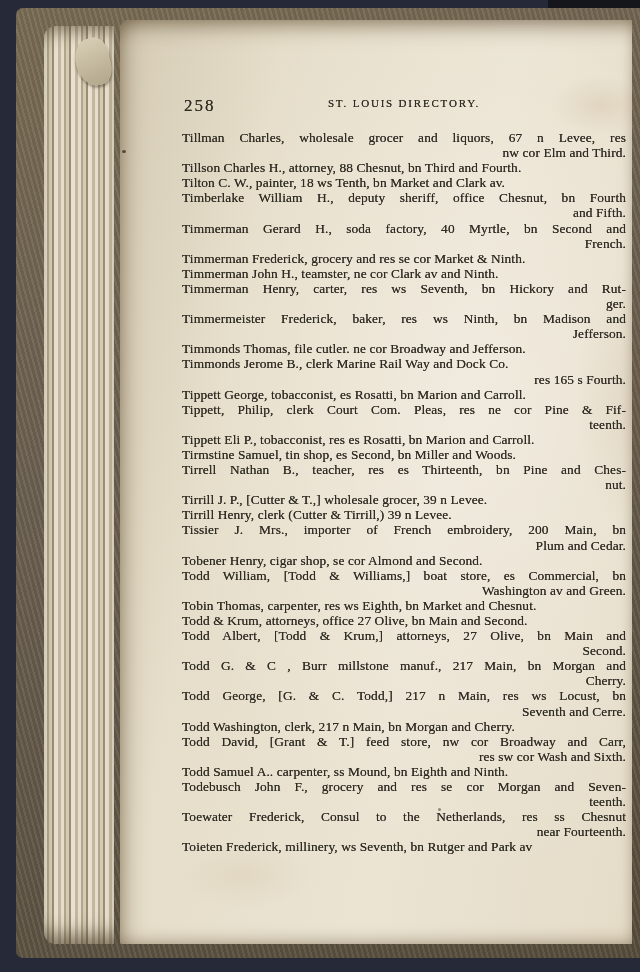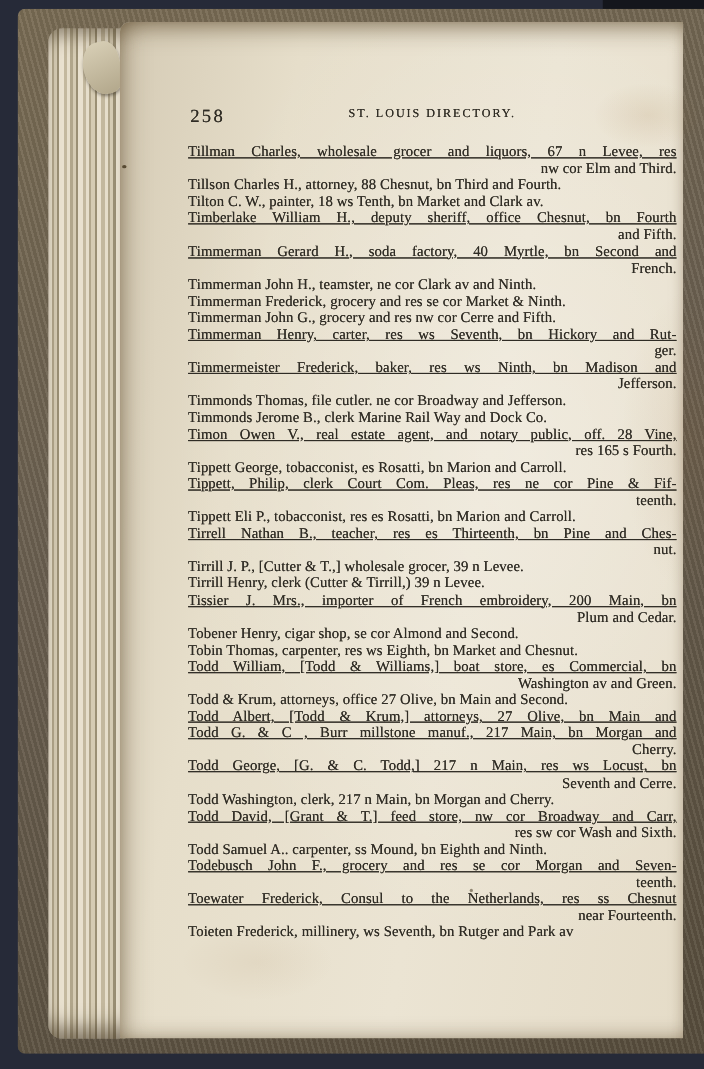--- a/index.html
+++ b/index.html
@@ -31,21 +31,21 @@
   .stack { position:absolute; left:44px; top:26px; width:70px; height:918px;
            border-radius:12px 0 0 12px; z-index:2;
            background:repeating-linear-gradient(90deg,
              #e6decb 0 3px, #b1a68b 3px 5px, #d5cbb3 5px 8px,
              #9a8f74 8px 10px, #e9e1cf 10px 14px, #c3b89e 14px 17px);
            box-shadow:
              inset 0 16px 16px -10px rgba(60,45,25,0.5),
              inset 0 -20px 18px -10px rgba(55,42,24,0.55); }
 
   
-  .page { position:absolute; left:109px; top:20px; width:512px; height:924px;
+  .page { position:absolute; left:120px; top:20px; width:512px; height:924px;
           border-radius:9px 0 0 2px; z-index:4;
           background:
             radial-gradient(ellipse at 72% 42%, rgba(255,255,255,0.28), transparent 62%),
             linear-gradient(100deg,#d5cbb5 0%, #e6deca 25%, #ebe4d3 60%, #e5dcc8 100%);
           box-shadow:
             inset 0 16px 22px -12px rgba(80,60,30,0.6),
             inset 16px 0 26px -16px rgba(80,60,30,0.55),
             inset 0 -12px 18px -12px rgba(80,60,30,0.4),
             inset -6px 0 12px -8px rgba(80,60,30,0.22); }
 
@@ -65,21 +65,21 @@
   .page-num { position:absolute; left:64px; top:76px; font-size:17px;
               letter-spacing:2px; }
   .page-title { position:absolute; left:62px; top:77px; width:444px;
                 text-align:center; font-size:11px; letter-spacing:1.8px; }
 
   .entries { position:absolute; left:62px; top:110px; width:444px;
              font-size:13.4px; line-height:15.1px; letter-spacing:0.1px; }
   .entry { margin:0; }
   .line { display:block; }
   .cont { padding-left:38px;text-align:right; }
-  .stretch { text-align-last:justify;text-decoration:underline; }
+  .stretch { text-align-last:justify; }
 </style>
 </head>
 <body>
 
 <div class="scene">
 
   <div class="clamp-a"></div>
   <div class="clamp-b"></div>
 
   <div class="cover"></div>
@@ -109,85 +109,85 @@
         </p>
         <p class="entry">
           <span class="line first stretch">Timberlake William H., deputy sheriff, office Chesnut, bn Fourth</span>
           <span class="line cont">and Fifth.</span>
         </p>
         <p class="entry">
           <span class="line first stretch">Timmerman Gerard H., soda factory, 40 Myrtle, bn Second and</span>
           <span class="line cont">French.</span>
         </p>
         <p class="entry">
+          <span class="line first">Timmerman Frederick, grocery and res se cor Market &amp; Ninth.</span>
+        </p>
+        <p class="entry">
           <span class="line first">Timmerman John H., teamster, ne cor Clark av and Ninth.</span>
-        </p>
-        <p class="entry">
-          <span class="line first">Timmerman Frederick, grocery and res se cor Market &amp; Ninth.</span>
-        </p>
-        <p class="entry">
-          <span class="line first">Timmerman John G., grocery and res nw cor Cerre and Fifth.</span>
         </p>
         <p class="entry">
           <span class="line first stretch">Timmerman Henry, carter, res ws Seventh, bn Hickory and Rut-</span>
           <span class="line cont">ger.</span>
         </p>
         <p class="entry">
           <span class="line first stretch">Timmermeister Frederick, baker, res ws Ninth, bn Madison and</span>
           <span class="line cont">Jefferson.</span>
         </p>
         <p class="entry">
           <span class="line first">Timmonds Thomas, file cutler. ne cor Broadway and Jefferson.</span>
         </p>
         <p class="entry">
           <span class="line first">Timmonds Jerome B., clerk Marine Rail Way and Dock Co.</span>
         </p>
         <p class="entry">
-          <span class="line first stretch">Timon Owen V., real estate agent, and notary public, off. 28 Vine,</span>
           <span class="line cont">res 165 s Fourth.</span>
         </p>
         <p class="entry">
           <span class="line first">Tippett George, tobacconist, es Rosatti, bn Marion and Carroll.</span>
         </p>
         <p class="entry">
           <span class="line first stretch">Tippett, Philip, clerk Court Com. Pleas, res ne cor Pine &amp; Fif-</span>
           <span class="line cont">teenth.</span>
         </p>
         <p class="entry">
           <span class="line first">Tippett Eli P., tobacconist, res es Rosatti, bn Marion and Carroll.</span>
         </p>
         <p class="entry">
+          <span class="line first">Tirmstine Samuel, tin shop, es Second, bn Miller and Woods.</span>
+        </p>
+        <p class="entry">
           <span class="line first stretch">Tirrell Nathan B., teacher, res es Thirteenth, bn Pine and Ches-</span>
           <span class="line cont">nut.</span>
         </p>
         <p class="entry">
           <span class="line first">Tirrill J. P., [Cutter &amp; T.,] wholesale grocer, 39 n Levee.</span>
         </p>
         <p class="entry">
           <span class="line first">Tirrill Henry, clerk (Cutter &amp; Tirrill,) 39 n Levee.</span>
         </p>
         <p class="entry">
           <span class="line first stretch">Tissier J. Mrs., importer of French embroidery, 200 Main, bn</span>
           <span class="line cont">Plum and Cedar.</span>
         </p>
         <p class="entry">
           <span class="line first">Tobener Henry, cigar shop, se cor Almond and Second.</span>
         </p>
         <p class="entry">
-          <span class="line first">Tobin Thomas, carpenter, res ws Eighth, bn Market and Chesnut.</span>
-        </p>
-        <p class="entry">
           <span class="line first stretch">Todd William, [Todd &amp; Williams,] boat store, es Commercial, bn</span>
           <span class="line cont">Washington av and Green.</span>
         </p>
         <p class="entry">
+          <span class="line first">Tobin Thomas, carpenter, res ws Eighth, bn Market and Chesnut.</span>
+        </p>
+        <p class="entry">
           <span class="line first">Todd &amp; Krum, attorneys, office 27 Olive, bn Main and Second.</span>
         </p>
         <p class="entry">
           <span class="line first stretch">Todd Albert, [Todd &amp; Krum,] attorneys, 27 Olive, bn Main and</span>
+          <span class="line cont">Second.</span>
         </p>
         <p class="entry">
           <span class="line first stretch">Todd G. &amp; C , Burr millstone manuf., 217 Main, bn Morgan and</span>
           <span class="line cont">Cherry.</span>
         </p>
         <p class="entry">
           <span class="line first stretch">Todd George, [G. &amp; C. Todd,] 217 n Main, res ws Locust, bn</span>
           <span class="line cont">Seventh and Cerre.</span>
         </p>
         <p class="entry">

